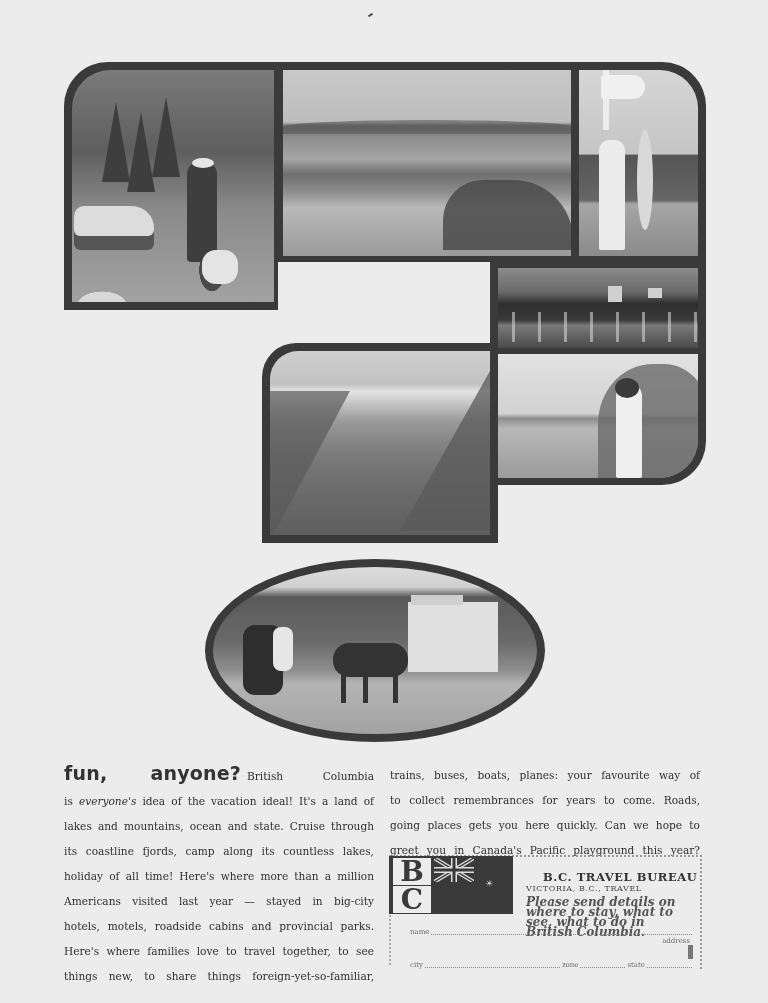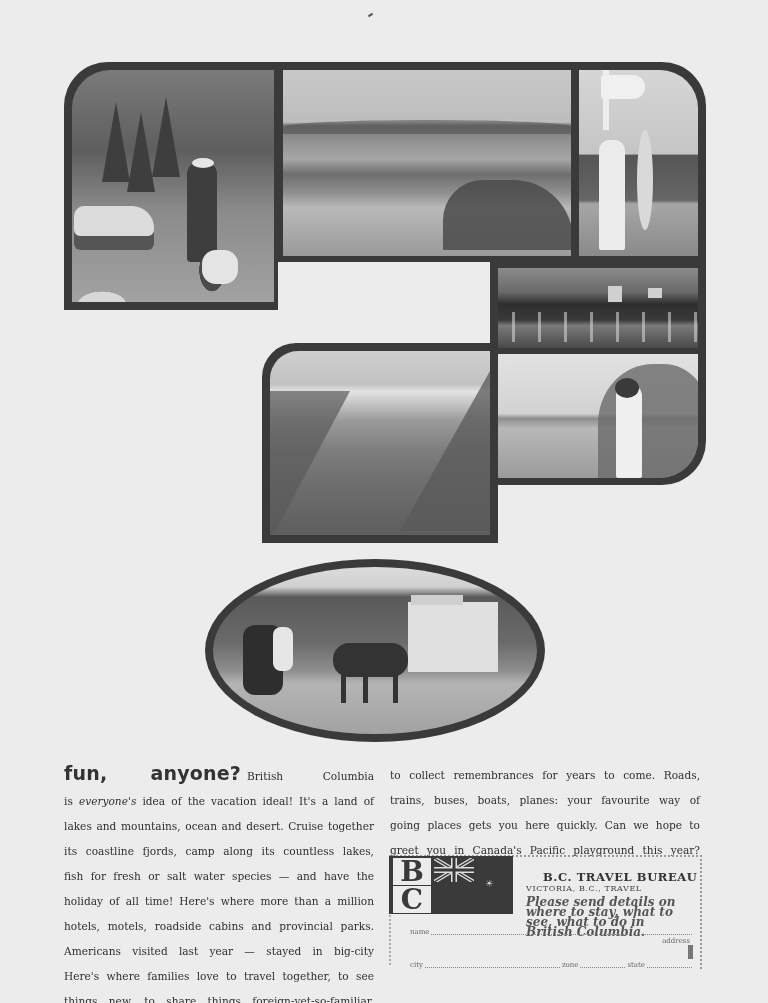--- a/index.html
+++ b/index.html
@@ -168,33 +168,32 @@
   <div class="rider"></div>
   <div class="horse2"></div>
   <div class="leg" style="left:128px;top:106px"></div>
   <div class="leg" style="left:150px;top:106px"></div>
   <div class="leg" style="left:180px;top:106px"></div>
 </div>
 
 <div class="copy" id="col1">
   <span class="line"><span class="headline">fun, anyone?</span><span>British Columbia</span></span>
   <span class="line">is <em>everyone's</em> idea of the vacation ideal! It's a land of</span>
-  <span class="line">lakes and mountains, ocean and desert. Cruise together</span>
+  <span class="line">lakes and mountains, ocean and state. Cruise through</span>
   <span class="line">its coastline fjords, camp along its countless lakes,</span>
-  <span class="line">fish for fresh or salt water species — and have the</span>
   <span class="line">holiday of all time! Here's where more than a million</span>
+  <span class="line">Americans visited last year — stayed in big-city</span>
   <span class="line">hotels, motels, roadside cabins and provincial parks.</span>
-  <span class="line">Americans visited last year — stayed in big-city</span>
   <span class="line">Here's where families love to travel together, to see</span>
   <span class="line">things new, to share things foreign-yet-so-familiar,</span>
 </div>
 
 <div class="copy" id="col2">
+  <span class="line">trains, buses, boats, planes: your favourite way of</span>
   <span class="line">to collect remembrances for years to come. Roads,</span>
-  <span class="line">trains, buses, boats, planes: your favourite way of</span>
   <span class="line">going places gets you here quickly. Can we hope to</span>
   <span class="line">greet you in Canada's Pacific playground this year?</span>
 </div>
 
 <div id="coupon"></div>
 <div class="edge-dots"></div>
 
 <div id="logo">
   <div class="bc-b">B</div>
   <div class="bc-c">C</div>

